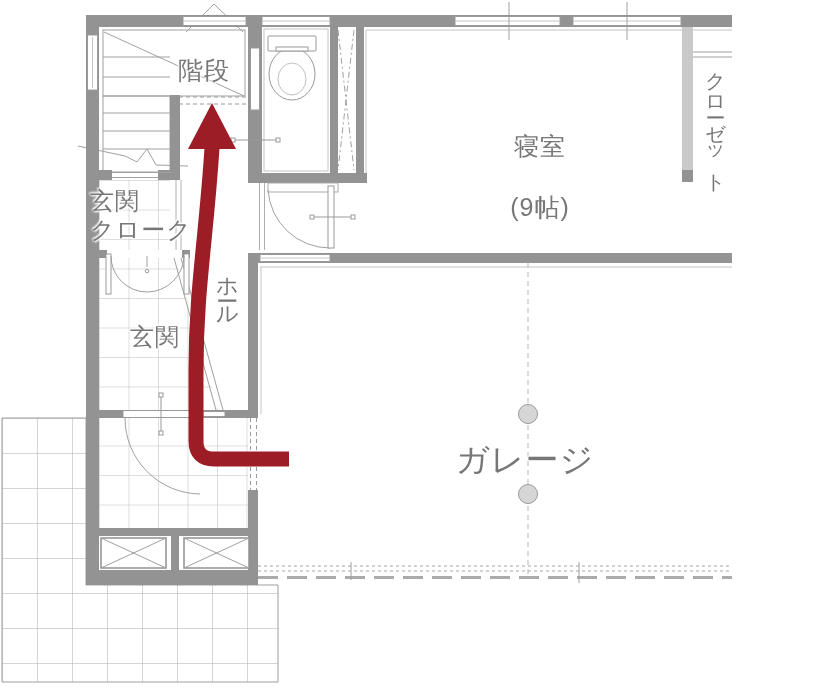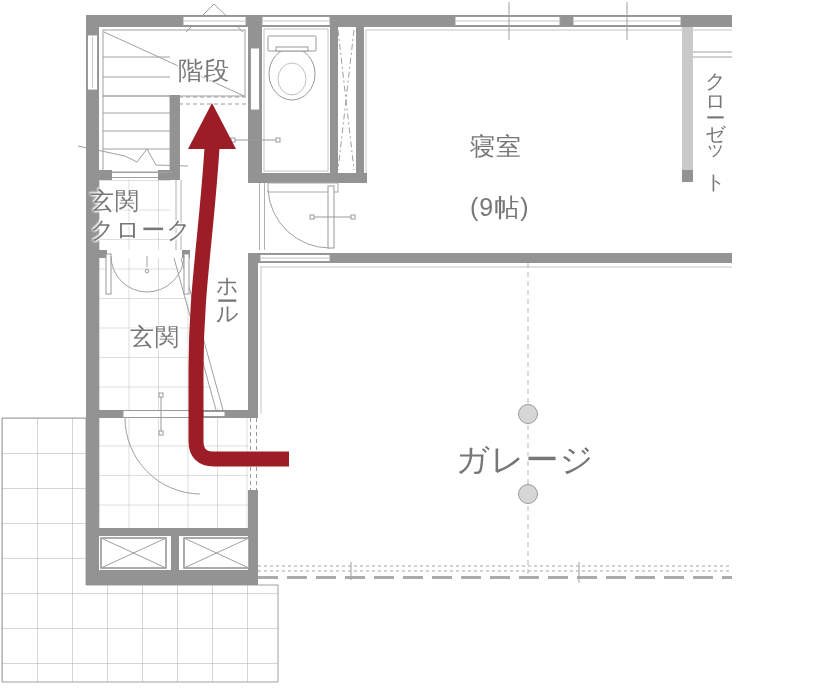--- a/index.html
+++ b/index.html
@@ -209,21 +209,21 @@
   </g>
 
   <g>
     <path d="M289,459 L214,459 Q196,459 196,441 L196,370 C196,290 206,240 212,148" fill="none" stroke="var(--arrow-color,#9c1d26)" stroke-width="15" stroke-linejoin="round"></path>
     <polygon points="212,103 188,149 236,149" fill="var(--arrow-color,#9c1d26)"></polygon>
   </g>
 </svg>
 
   <div class="lbl" style="left:178px;top:55px;font-size:25px;">階段</div>
 
-  <div class="lbl" style="left:470px;top:100px;width:140px;font-size:25px;">
+  <div class="lbl" style="left:470px;top:100px;width:140px;text-align:center;font-size:25px;">
     <span>寝室</span><br>
     <span>(9帖)</span>
   </div>
 
   <div class="lbl vert" style="left:700px;top:58px;height:160px;font-size:20px;">ウォークイン
 クローゼット</div>
 
   <div class="lbl" style="left:90px;top:186px;font-size:24px;">玄関
 クローク</div>
 

